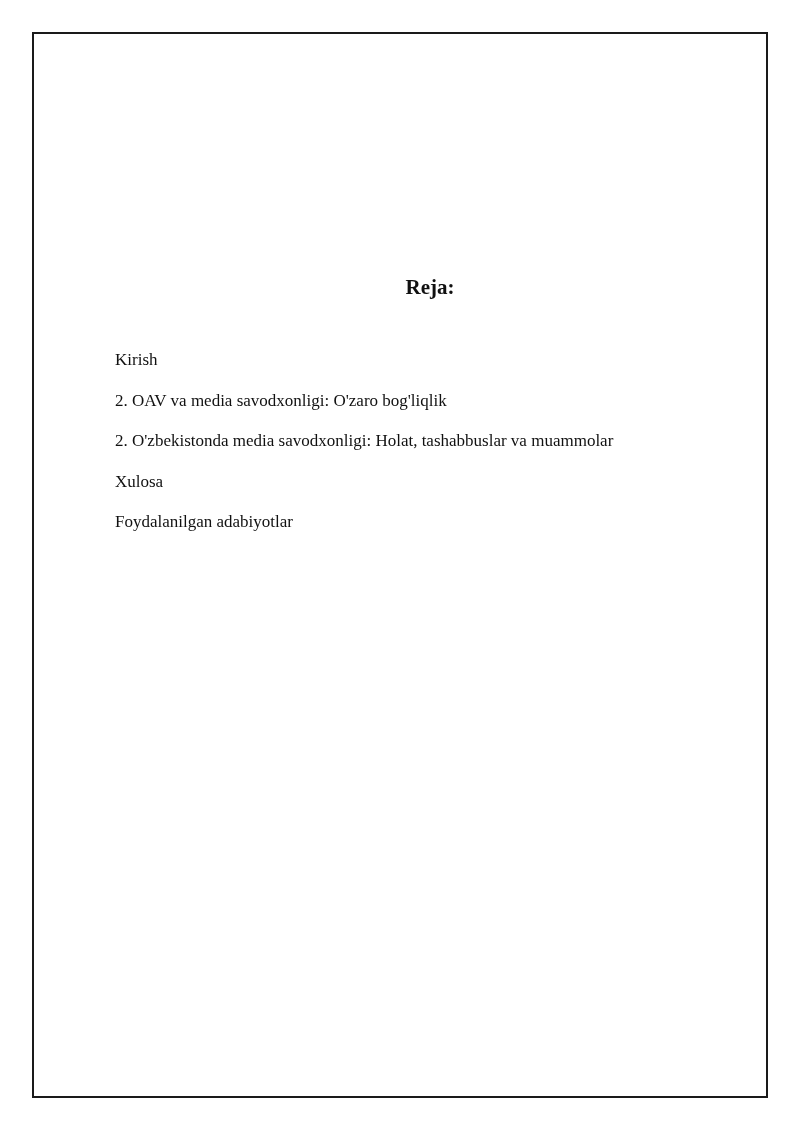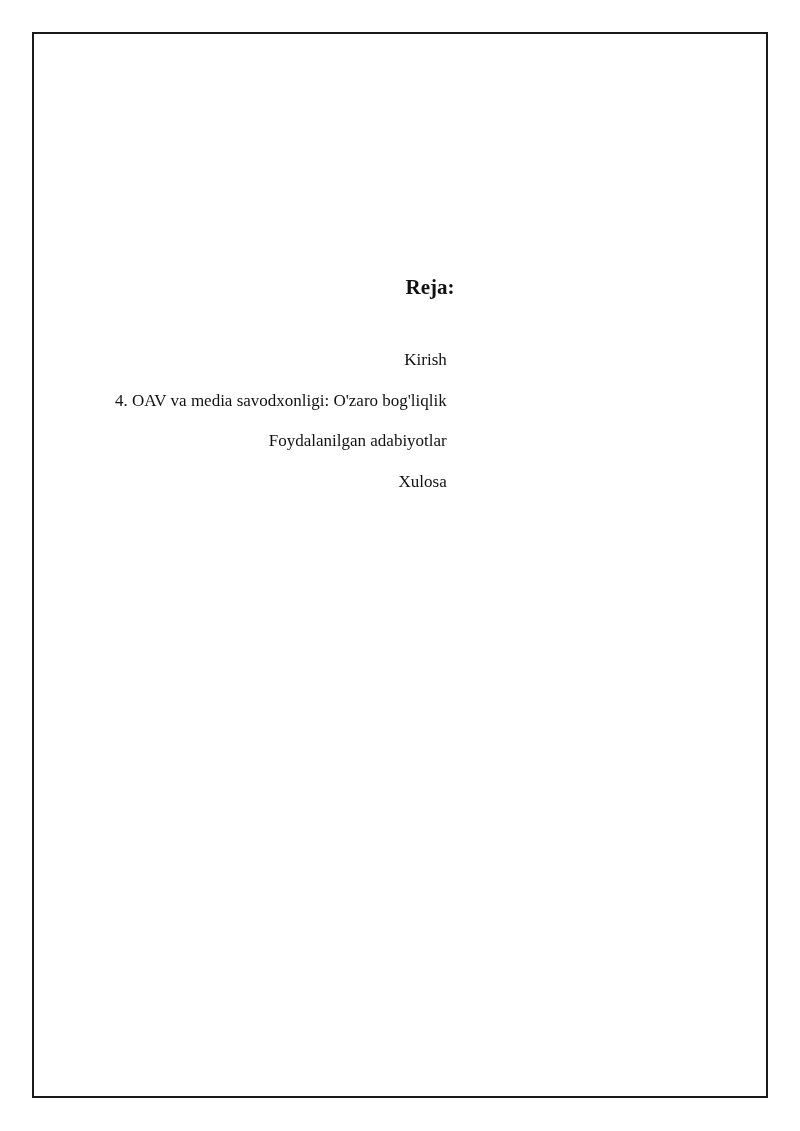--- a/index.html
+++ b/index.html
@@ -35,35 +35,35 @@
       line-height: 26px;
       margin: 0;
     }
     .toc {
       position: absolute;
       left: 115px;
       top: 350px;
       margin: 0;
       padding: 0;
       list-style: none;
-      text-align: right;
     }
     .toc li {
       font-size: 17px;
       line-height: 20px;
       height: 20px;
       margin: 0 0 20.5px 0;
       white-space: nowrap;
     }
   </style>
 </head>
 <body>
 
 <div class="page-border"></div>
 
 <h1 class="title">Reja:</h1>
 
 <ul class="toc">
   <li>Kirish</li>
-  <li>4. OAV va media savodxonligi: O'zaro bog'liqlik</li>
+  <li>2. OAV va media savodxonligi: O'zaro bog'liqlik</li>
+  <li>2. O'zbekistonda media savodxonligi: Holat, tashabbuslar va muammolar</li>
+  <li>Xulosa</li>
   <li>Foydalanilgan adabiyotlar</li>
-  <li>Xulosa</li>
 </ul>
 
 </body></html>

